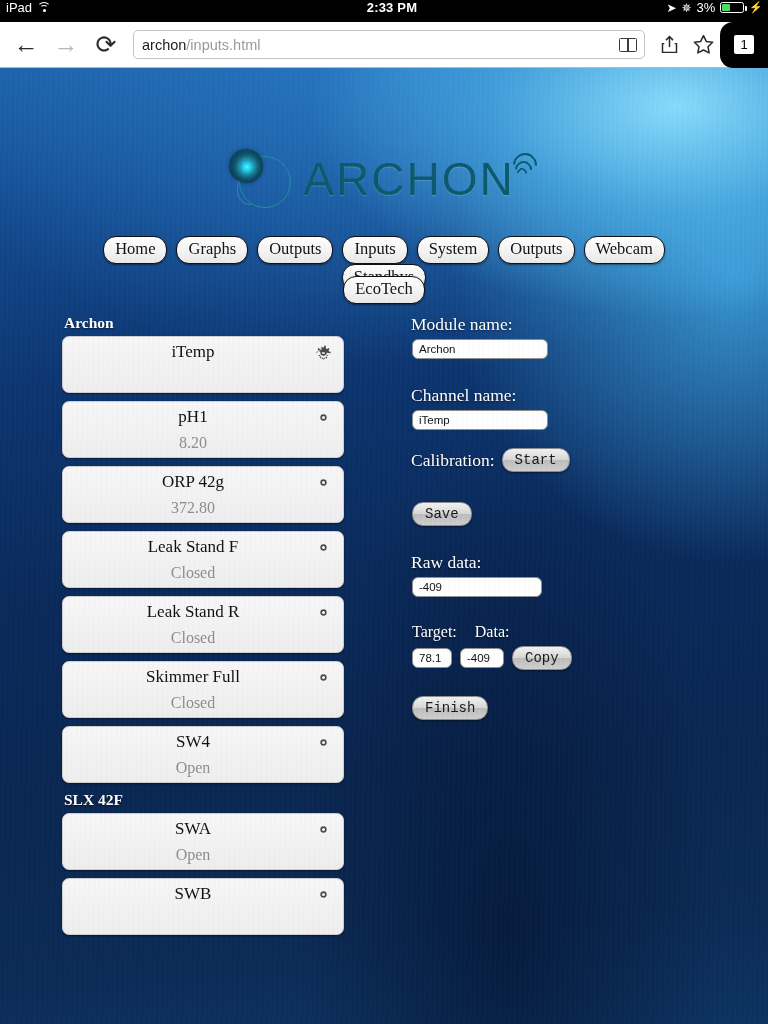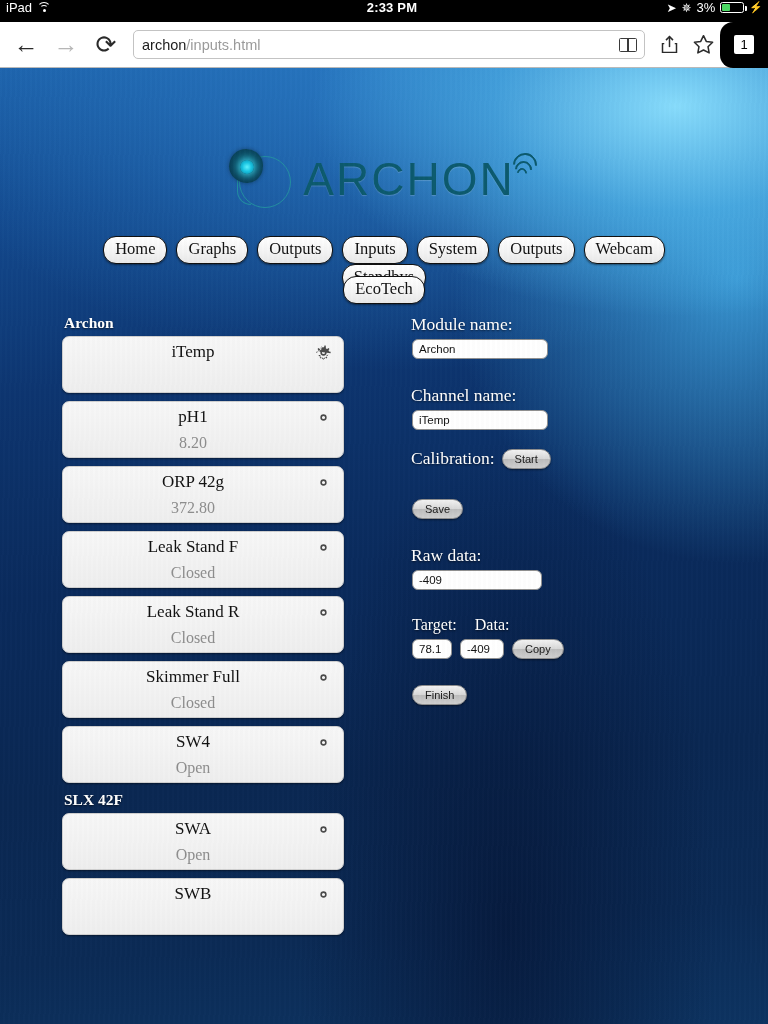--- a/index.html
+++ b/index.html
@@ -146,21 +146,21 @@
   .flabel{ font-size:17.5px; color:#ffffff; margin:0 0 4px 3px; text-shadow:0 1px 2px rgba(0,0,0,.55);}
   .tinput{
     display:block; background:#fff; border:1px solid #8f8f8f; border-radius:6px;
     height:20px; width:136px; font-family:"Liberation Sans", sans-serif; font-size:11.5px;
     color:#111; padding:0 6px; outline:none; margin-left:4px;
   }
   .row-inline{ display:flex; align-items:center; gap:7px; margin-left:0; }
   .gbtn{
     background:linear-gradient(#f2f2f2 0%, #d8d8d8 48%, #bdbdbd 52%, #cfcfcf 100%);
     border:1px solid #8d8d8d; border-radius:11px;
-    font-family:Liberation Sans, sans-serif; font-size:11px; color:#1a1a1a;
+    font-family:Liberation Mono, monospace; font-size:14px; color:#1a1a1a;
     padding:3px 12px; box-shadow:0 1px 2px rgba(0,0,0,.45); cursor:pointer;
   }
   .sp-18{ height:18px; } .sp-26{ height:26px; } .sp-30{ height:30px; }
   .raw-input{ width:130px; }
   .t-labels{ display:flex; gap:18px; margin:0 0 5px 4px; }
   .t-labels span{ font-size:16px; text-shadow:0 1px 2px rgba(0,0,0,.55); }
   .t-fields{ display:flex; align-items:center; gap:8px; margin-left:4px; }
   .t-fields .tinput{ margin-left:0; }
   .w-small{ width:40px; } .w-small2{ width:44px; }
 </style>

